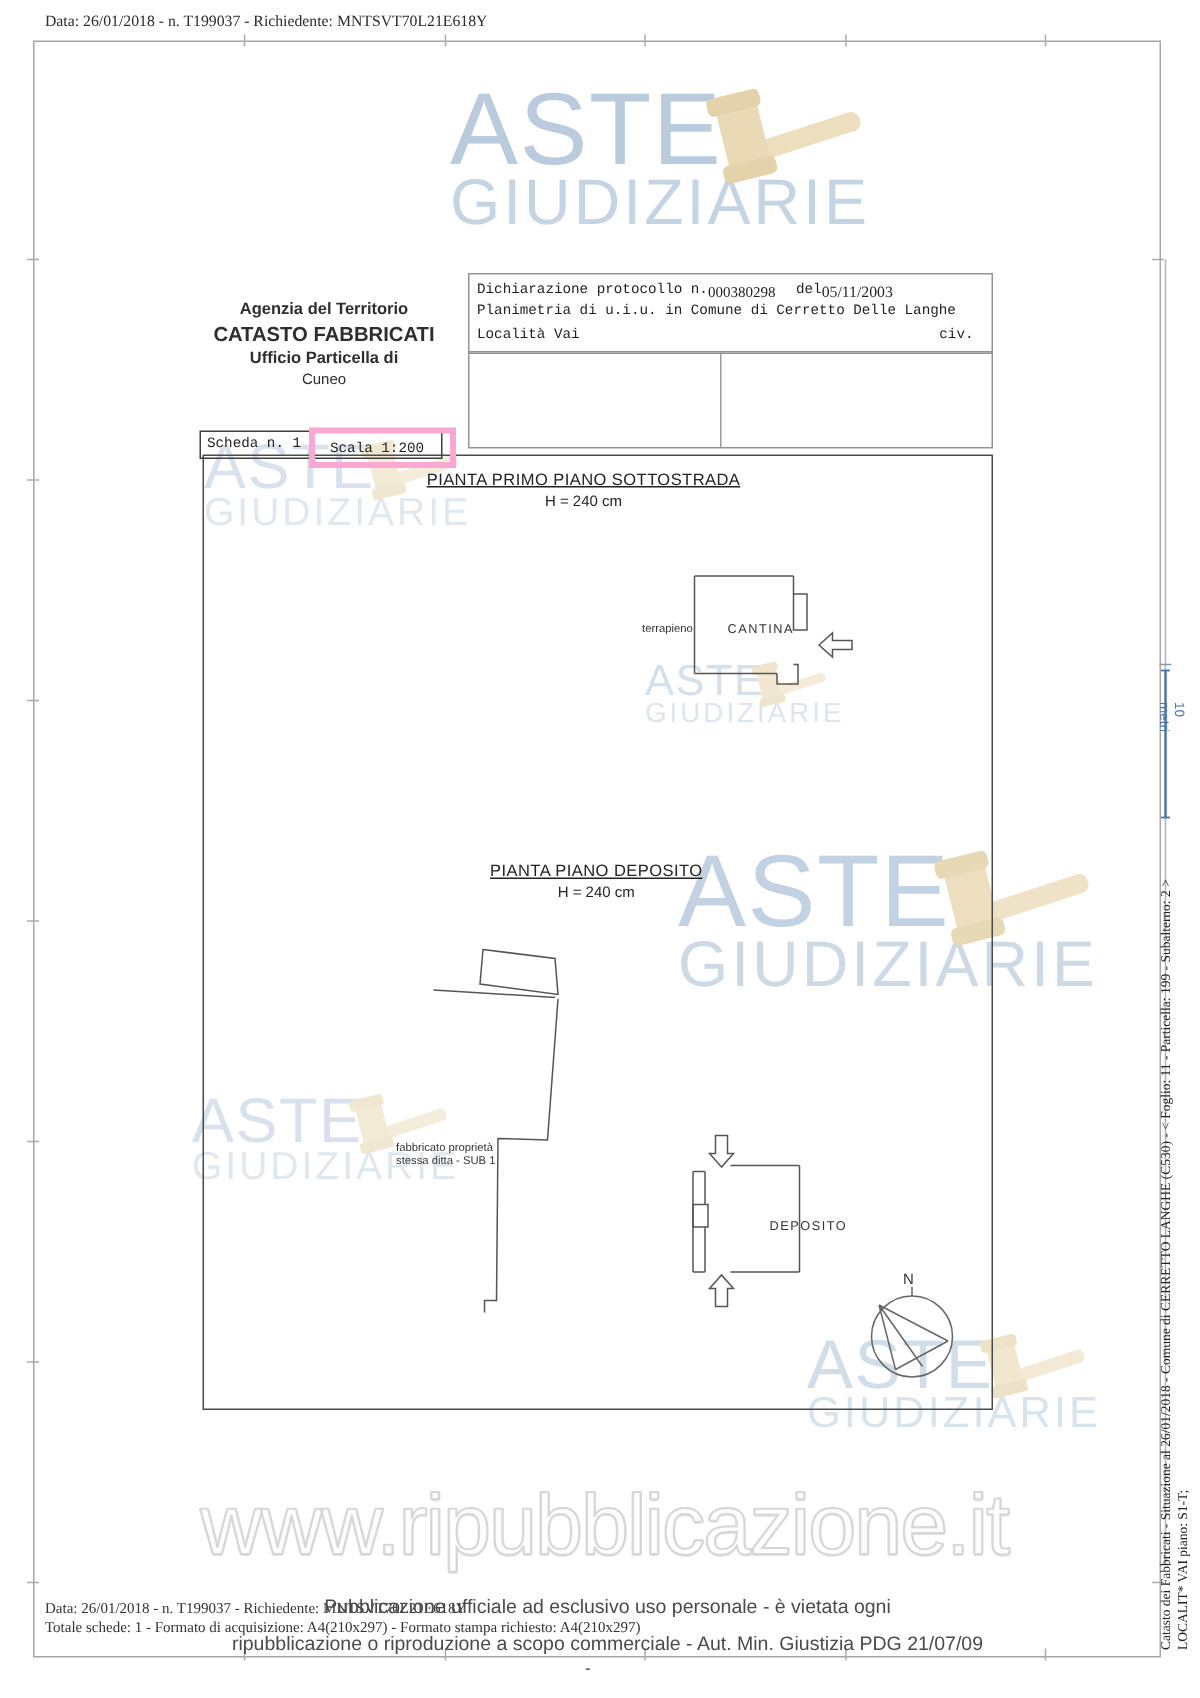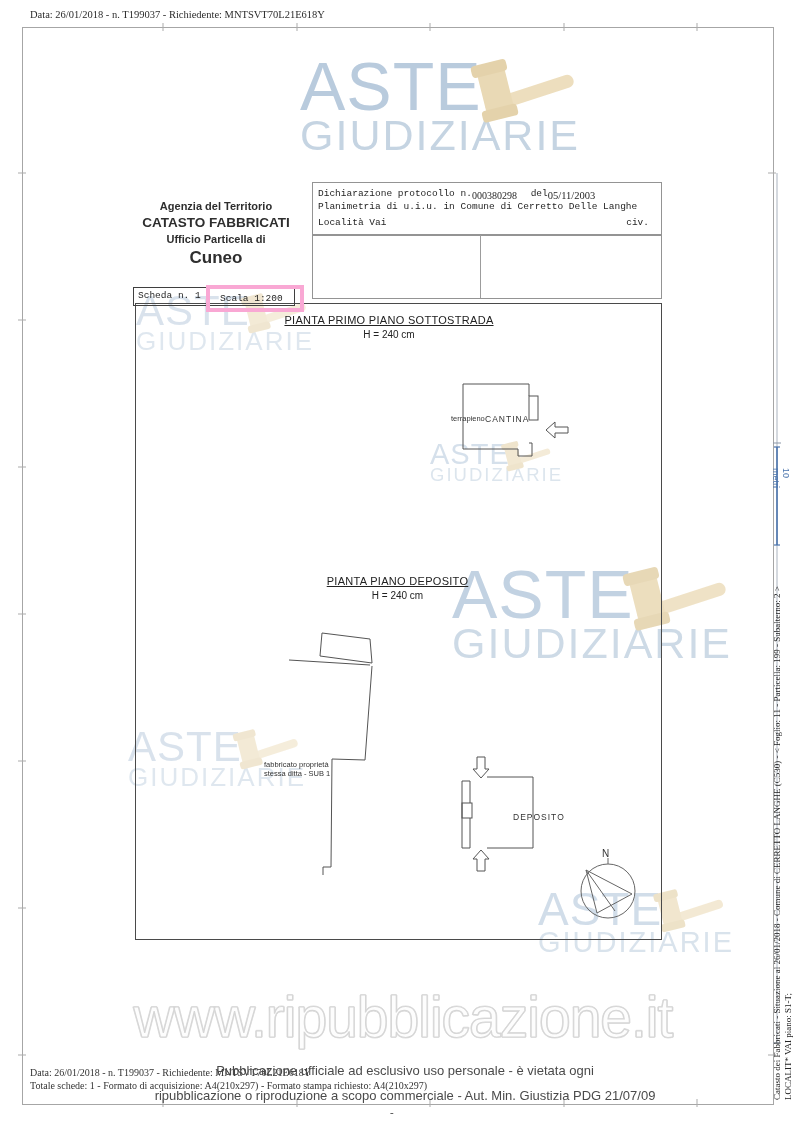--- a/index.html
+++ b/index.html
@@ -16,21 +16,21 @@
   .scheda-box{left:133px;top:287px;width:160px;height:17px;border:1px solid #3f3f3f;z-index:5;}
   .scala-sub{position:absolute;left:72px;top:-3px;width:90px;height:19px;border:4px solid #f9a8d4;}
 
   
   .serif-small{font-family:"Liberation Serif",serif;font-size:10.5px;color:#2b2b2b;}
   .mono{font-family:"Liberation Mono","DejaVu Sans Mono",monospace;font-size:9.5px;color:#1f1f1f;}
   .agency{left:137px;top:200px;width:158px;text-align:center;color:#2e2e2e;z-index:4;}
   .agency .a1{font-size:11px;font-weight:bold;margin-bottom:3px;}
   .agency .a2{font-size:13.5px;font-weight:bold;margin-bottom:3px;}
   .agency .a3{font-size:11px;font-weight:bold;}
-  .agency .a4{font-size:17px;font-weight:bold;margin-top:3px;}
+  .agency .a4{font-size:10px;font-weight:normal;margin-top:3px;}
   .plan-title{font-size:11px;color:#222;text-decoration:underline;letter-spacing:.3px;}
   .plan-h{font-size:10px;color:#222;margin-top:3px;text-decoration:none;}
   .room-label{font-size:8.5px;letter-spacing:1px;color:#333;z-index:6;}
   .tiny-label{font-size:7.5px;color:#333;z-index:6;}
 
   
   .logo{position:absolute;line-height:1;color:#b4c7db;z-index:1;}
   .logo .l1{letter-spacing:1px;}
   .logo .l2{color:#c1d1e0;letter-spacing:2px;}
   .logo .gavel{position:absolute;}
@@ -198,21 +198,21 @@
   <div class="abs" style="left:279px;top:314px;width:220px;text-align:center;z-index:6;">
     <div class="plan-title">PIANTA PRIMO PIANO SOTTOSTRADA</div>
     <div class="plan-h">H = 240 cm</div>
   </div>
 
   <div class="abs" style="left:325px;top:575px;width:145px;text-align:center;z-index:6;">
     <div class="plan-title">PIANTA PIANO DEPOSITO</div>
     <div class="plan-h">H = 240 cm</div>
   </div>
 
-  <div class="abs tiny-label" style="left:428px;top:414px;margin-left:23px;">terrapieno</div>
+  <div class="abs tiny-label" style="left:428px;top:414px;">terrapieno</div>
   <div class="abs room-label" style="left:485px;top:414px;">CANTINA</div>
   <div class="abs room-label" style="left:497px;top:812px;padding-left:16px;">DEPOSITO</div>
   <div class="abs tiny-label" style="left:264px;top:760px;line-height:9px;">
     <div>fabbricato proprietà</div>
     <div>stessa ditta - SUB 1</div>
   </div>
   <div class="abs" style="left:602px;top:848px;font-size:10px;color:#333;z-index:6;">N</div>
 
   <svg class="overlay" width="800" height="1132" viewBox="0 0 800 1132">
 

